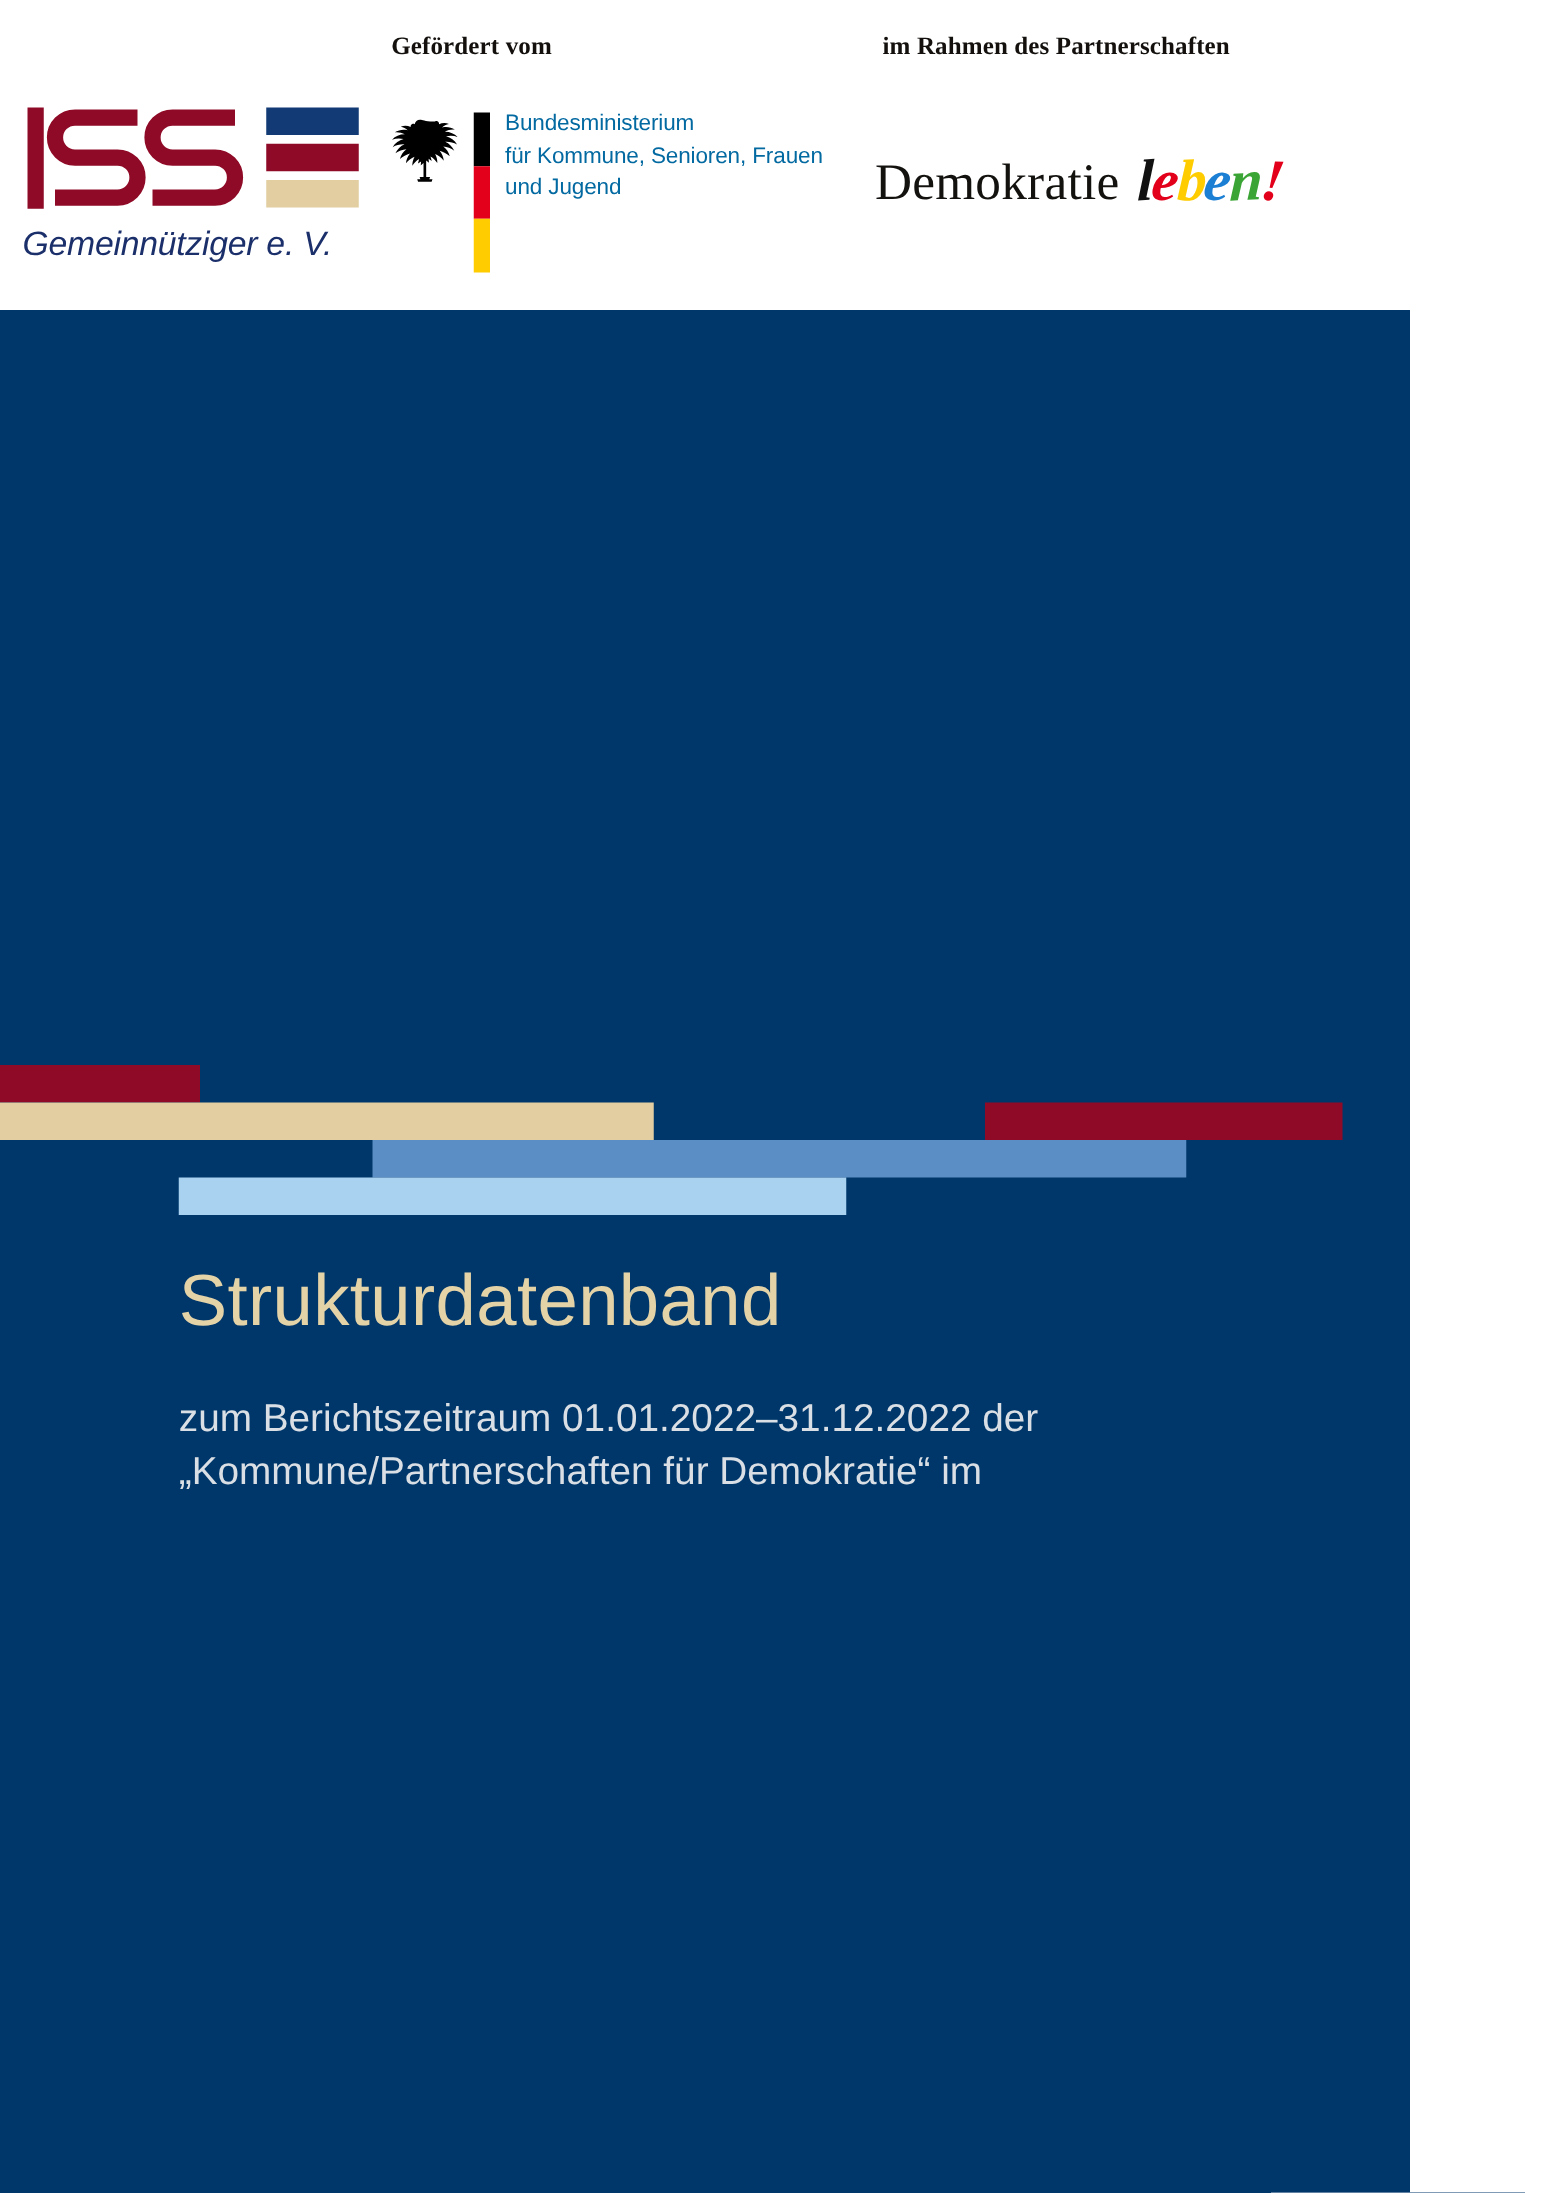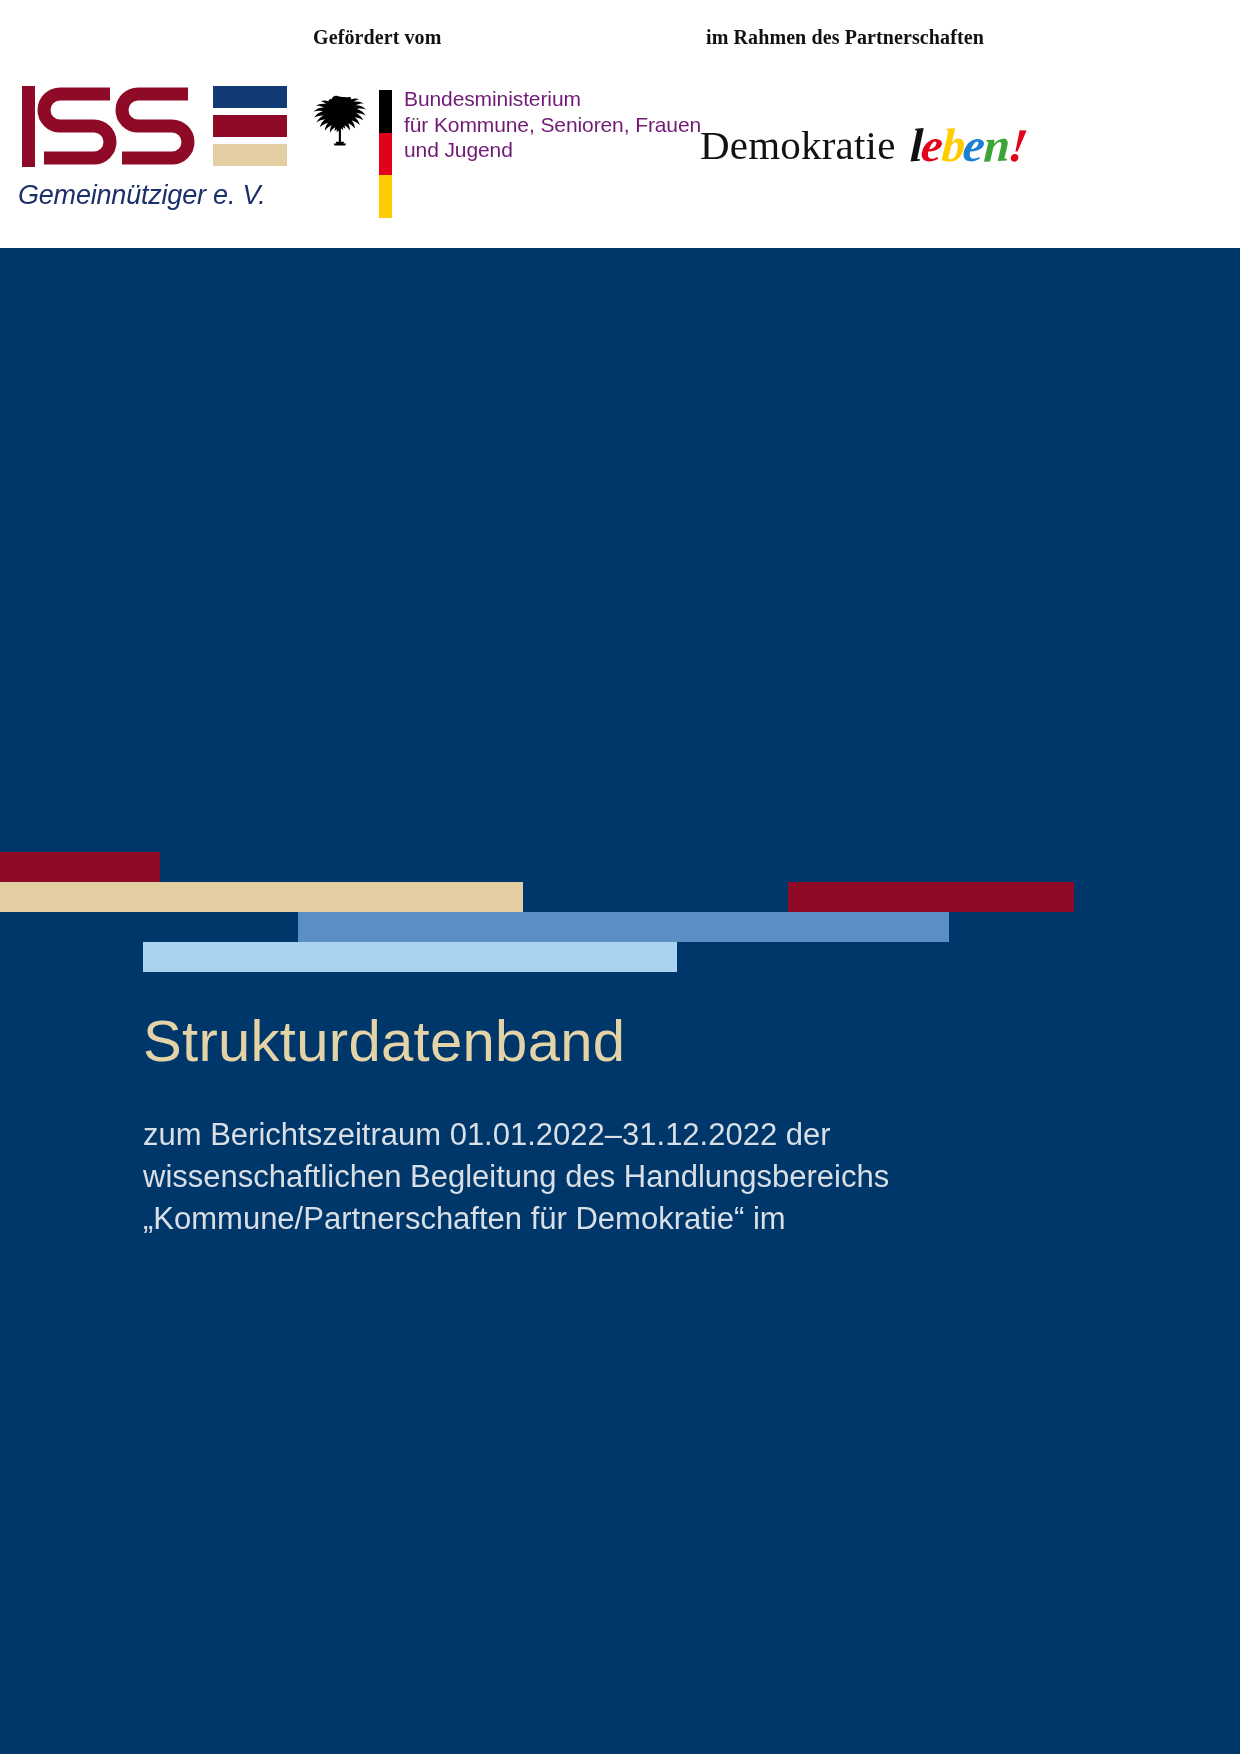--- a/index.html
+++ b/index.html
@@ -49,22 +49,22 @@
   
   .bmfsfj{position:absolute;left:305px;top:86px;width:395px;height:135px;}
   .eagle{position:absolute;left:0;top:4px;width:62px;height:62px;}
   .flagbar{position:absolute;left:74px;top:4px;width:13px;height:128px;}
   .flagbar i{display:block;width:100%;height:33.34%;}
   .flagbar .fb-black{background:#000000;}
   .flagbar .fb-red{background:#e2001a;}
   .flagbar .fb-gold{background:#ffcc00;}
   .bm-text{
     position:absolute;left:99px;top:0px;
-    font-size:21px;line-height:25.5px;
-    color:#701a75;letter-spacing:-.1px;
+    font-size:18px;line-height:25.5px;
+    color:#0369a1;letter-spacing:-.1px;
     font-family:"Liberation Sans", sans-serif;
     white-space:nowrap;
   }
 
   
   .dl-logo{
     position:absolute;left:700px;top:118px;height:60px;
     white-space:nowrap;
   }
   .dl-word{
@@ -82,21 +82,21 @@
   .dl-hand span{display:inline-block;}
   .dl-l{color:#111111;transform:rotate(-4deg);}
   .dl-e1{color:#e2001a;transform:rotate(3deg);}
   .dl-b{color:#ffcc00;transform:rotate(-3deg);}
   .dl-e2{color:#1b7fd4;transform:rotate(4deg);}
   .dl-n{color:#3aa535;transform:rotate(-3deg);}
   .dl-x{color:#e2001a;transform:rotate(2deg);}
 
   
   .cover{
-    position:absolute;left:0;top:248px;width:1240px;height:1506px;
+    position:absolute;left:0;top:248px;width:1128px;height:1506px;
     background:#00376b;
   }
 
   
   .bars{position:absolute;left:0;top:0;width:1240px;height:1506px;}
   .bar{position:absolute;}
   .bar-darkred-left{left:0;top:604px;width:160px;height:30px;background:#8f0a26;}
   .bar-tan{left:0;top:634px;width:523px;height:30px;background:#e2ceA0;}
   .bar-darkred-right{left:788px;top:634px;width:286px;height:30px;background:#8f0a26;}
   .bar-midblue{left:298px;top:664px;width:651px;height:30px;background:#5b8ec4;}
@@ -174,19 +174,18 @@
       <div class="bar bar-tan"></div>
       <div class="bar bar-darkred-right"></div>
       <div class="bar bar-midblue"></div>
       <div class="bar bar-lightblue"></div>
     </div>
 
     <div class="title">Strukturdatenband</div>
 
     <div class="subtitle">
       <div>zum Berichtszeitraum 01.01.2022–31.12.2022 der</div>
-      <div>wissenschaftlichen Begleitung des Handlungsbereichs</div>
       <div>„Kommune/Partnerschaften für Demokratie“ im</div>
     </div>
 
   </div>
 
 </div>
 
 </body></html>

